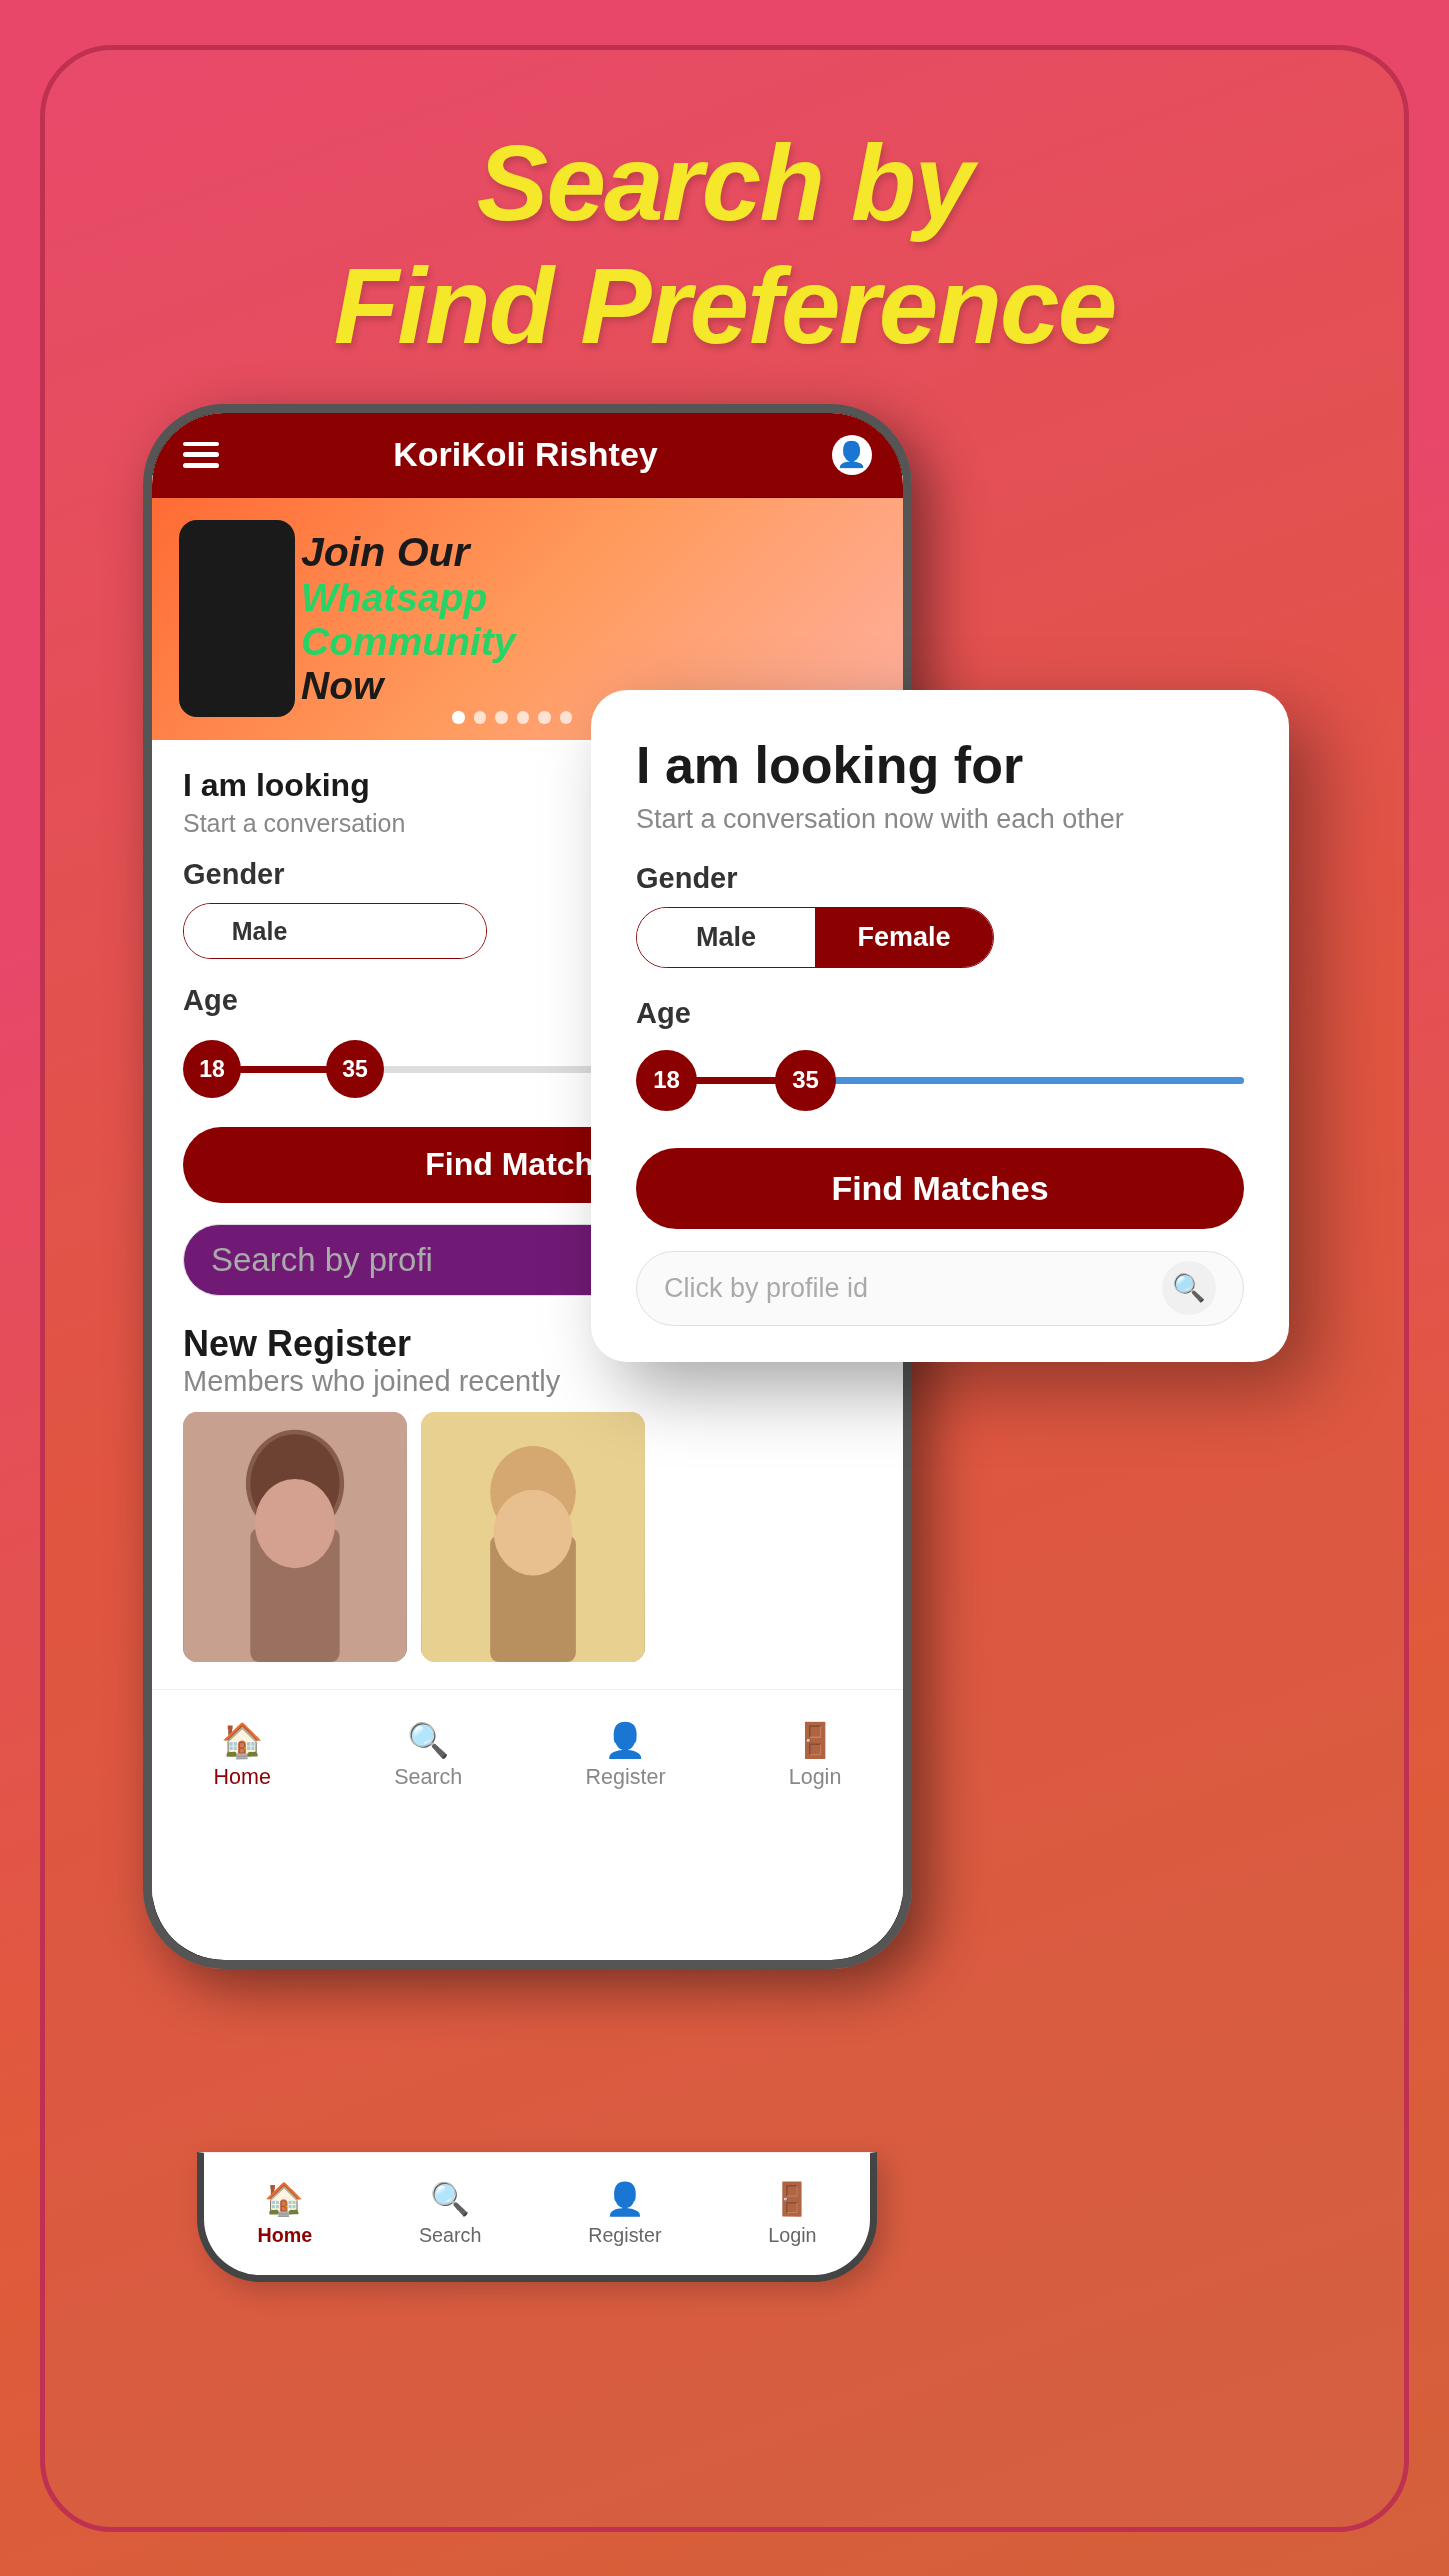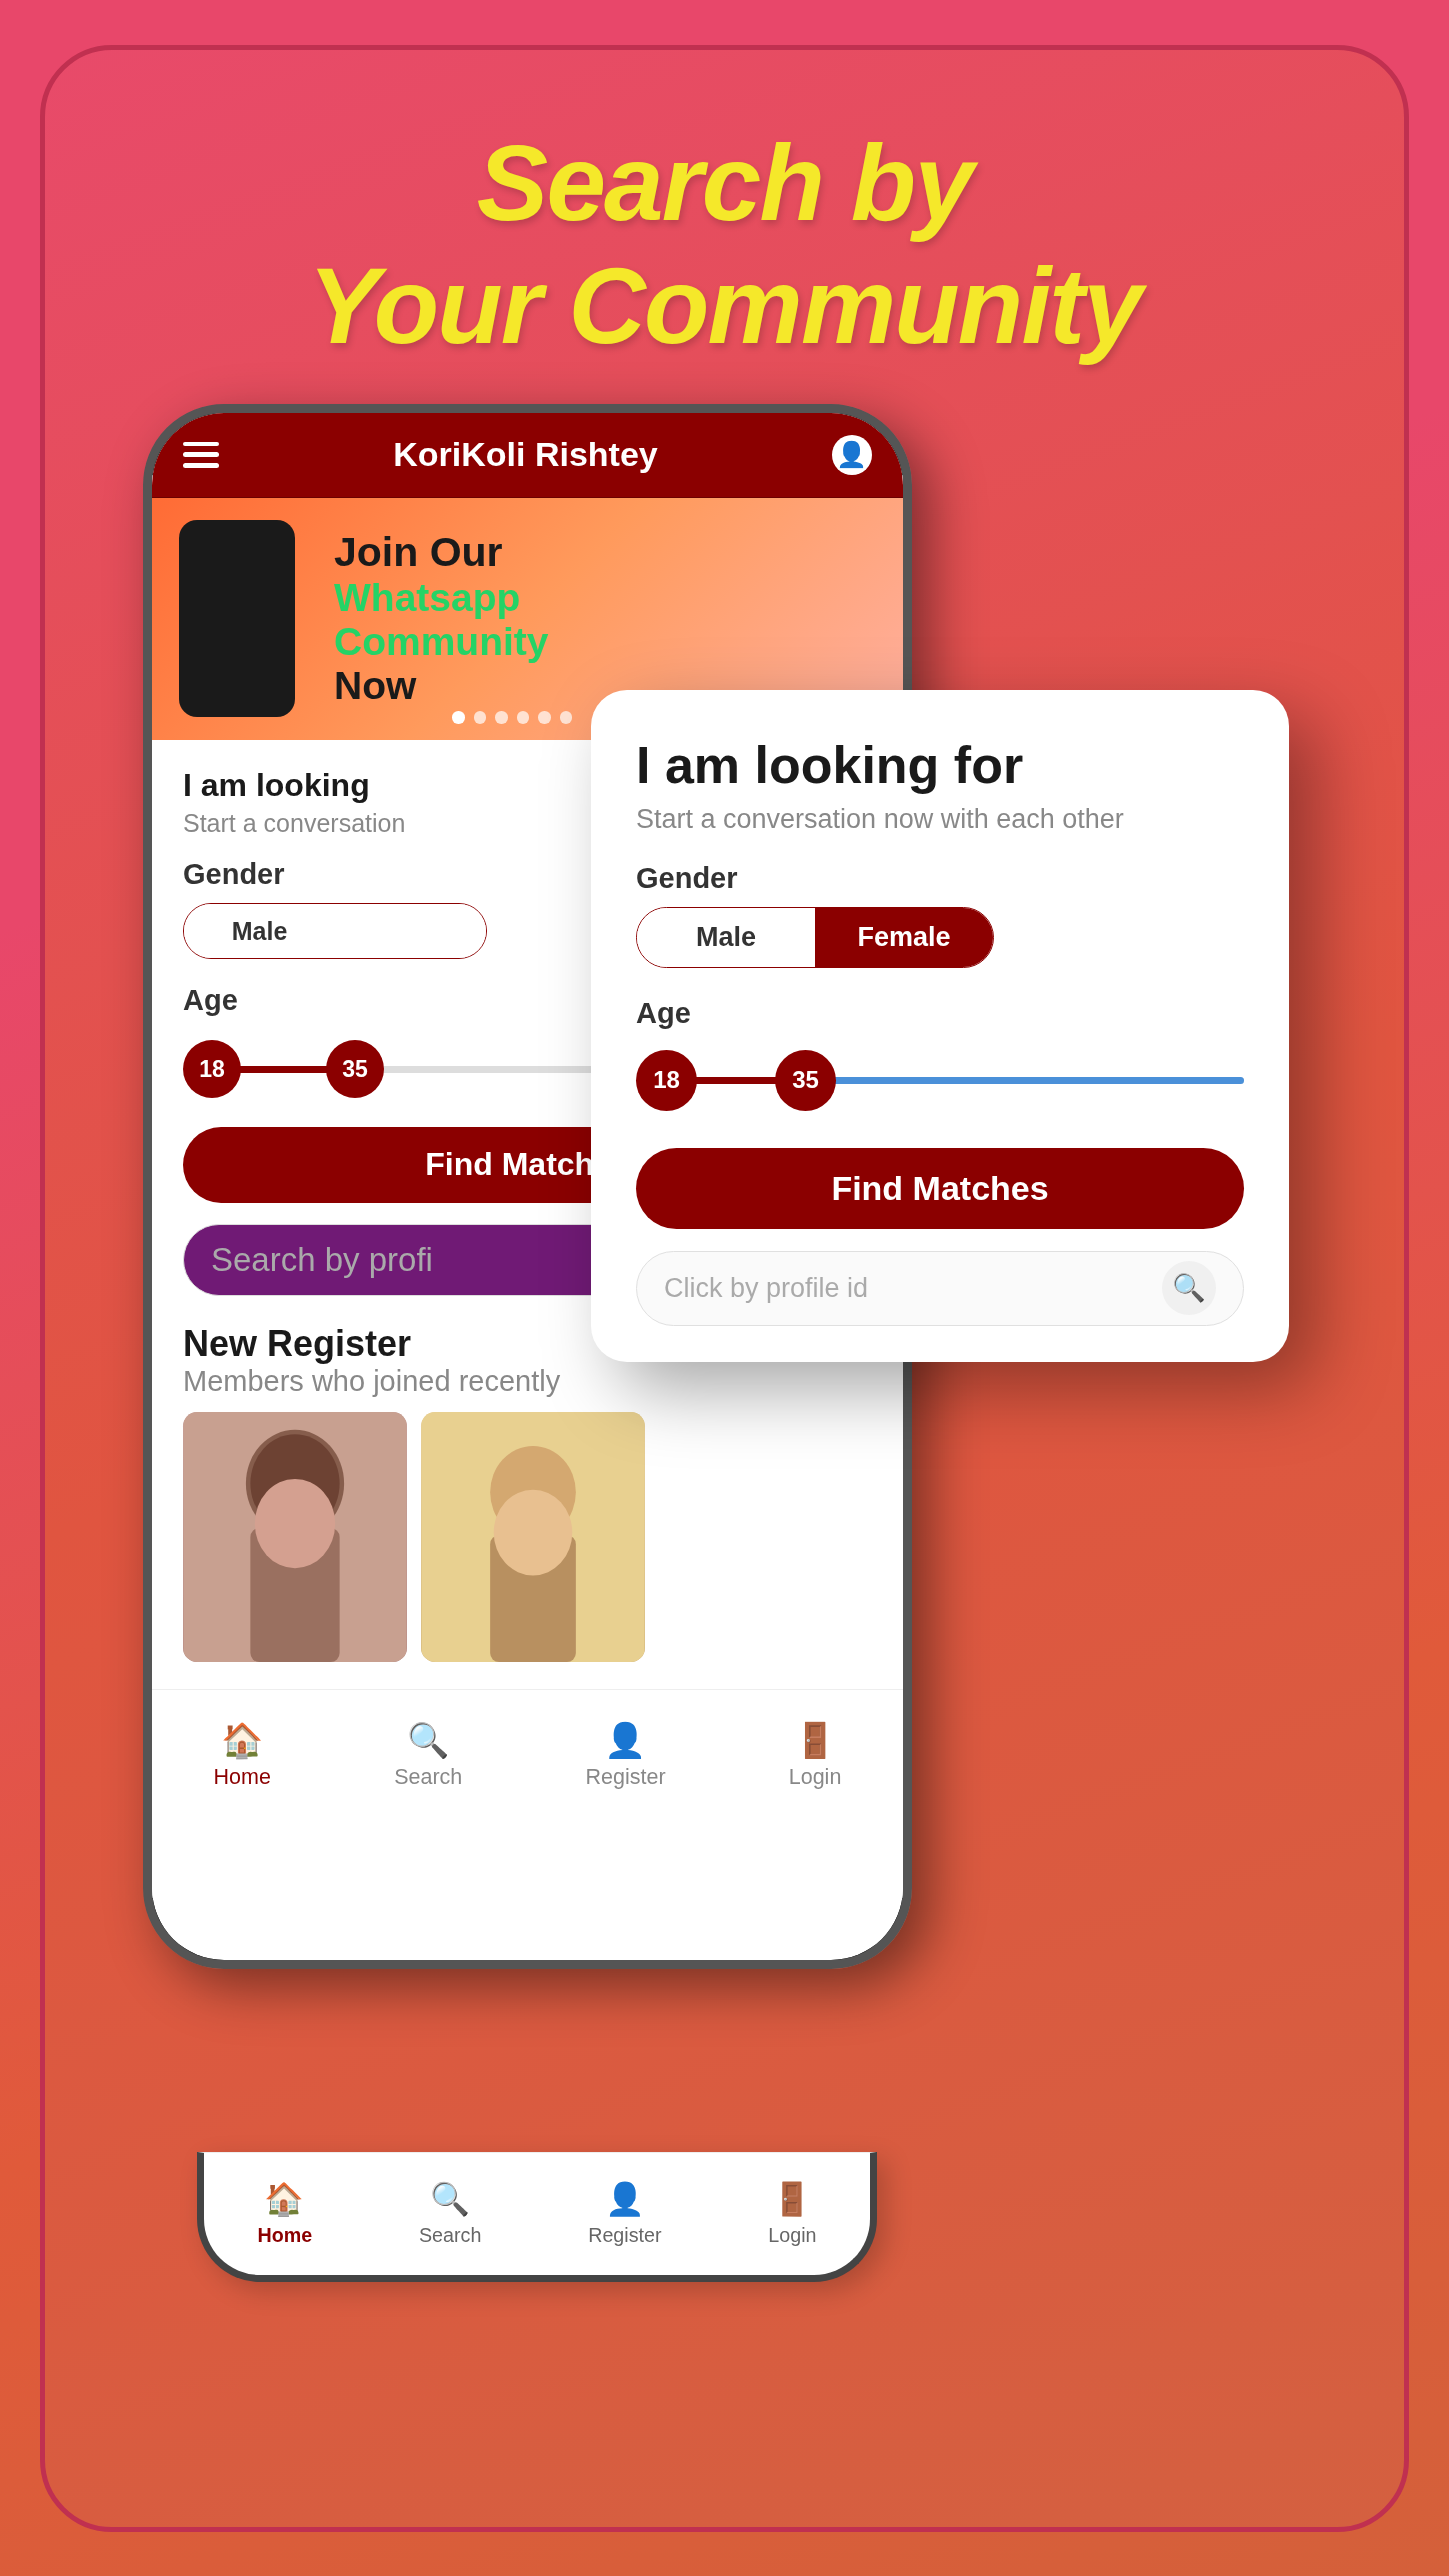--- a/index.html
+++ b/index.html
@@ -110,22 +110,23 @@
     }
     .banner-phone-thumb {
       width: 116px;
       height: 197px;
       background: #1a1a1a;
       border-radius: 18px;
       margin-left: 27px;
       flex-shrink: 0;
     }
     .banner-text {
-      margin-left: 39px;
+      margin-left: 6px;
       flex: 1;
+      font-style: italic;
     }
     .banner-text-join {
       font-size: 41px;
       font-weight: 700;
       color: #1a1a1a;
     }
     .banner-text-whatsapp {
       font-size: 39px;
       font-weight: 800;
       color: #25d366;
@@ -474,21 +475,21 @@
       color: #555;
     }
   </style>
 </head>
 <body>
 
 <div class="outer-card">
 
   <div class="page-title">
     <span>Search by</span><br>
-    <span>Your Community</span>
+    <span>Find Preference</span>
   </div>
 
   <div class="phones-container">
 
     <div class="phone-back">
       <div class="phone-back-inner">
 
         <div class="app-header">
           <div class="header-menu">
             <div class="menu-line"></div>

